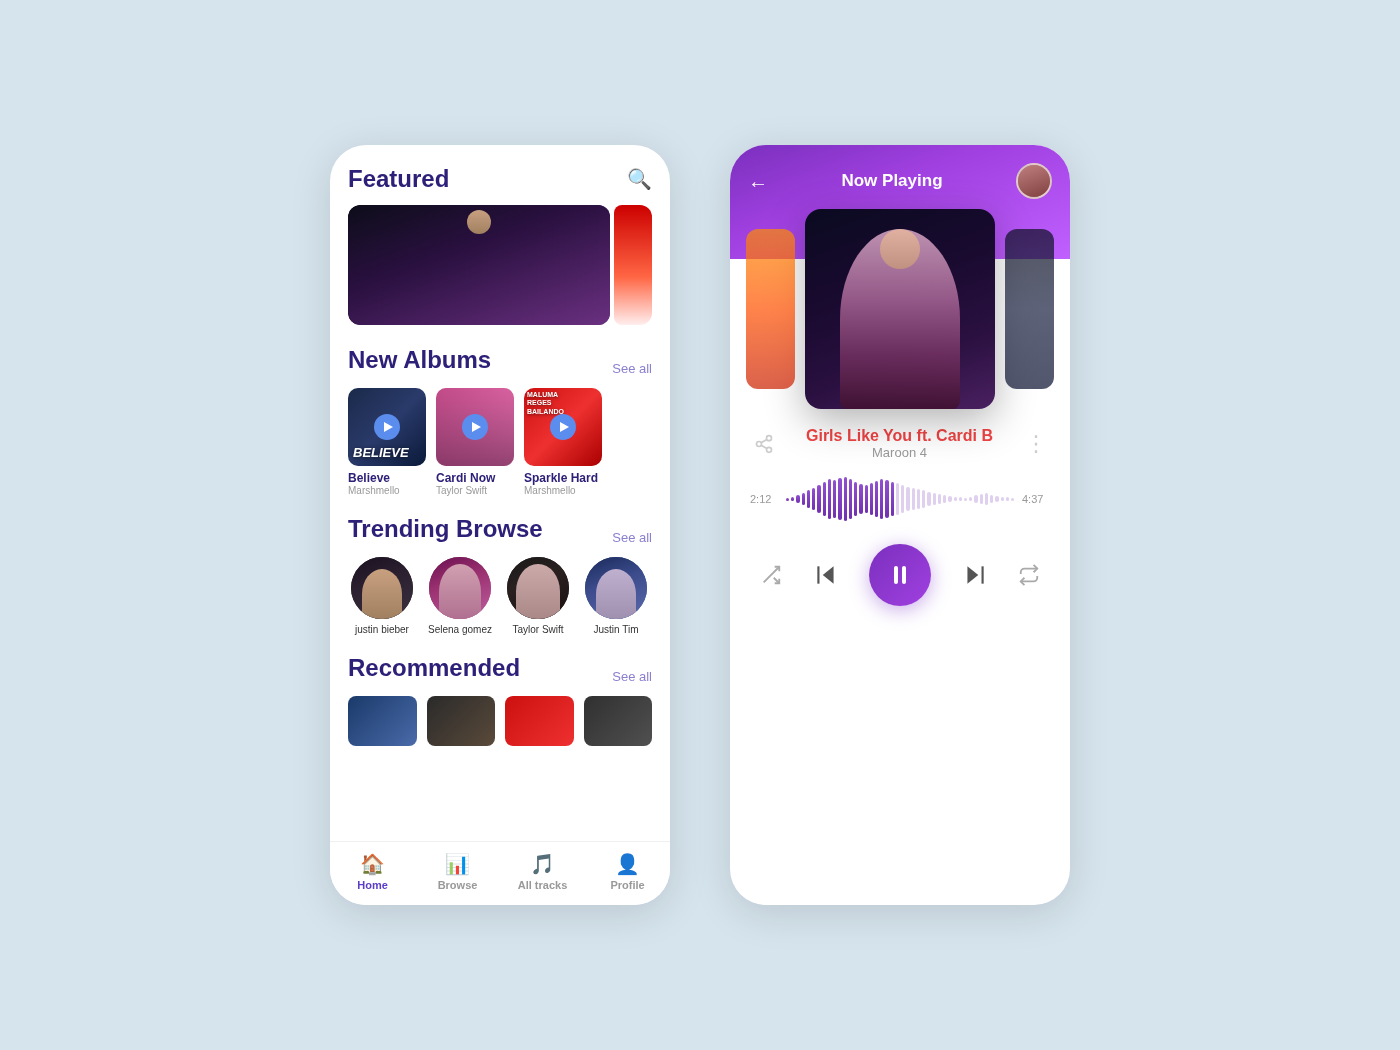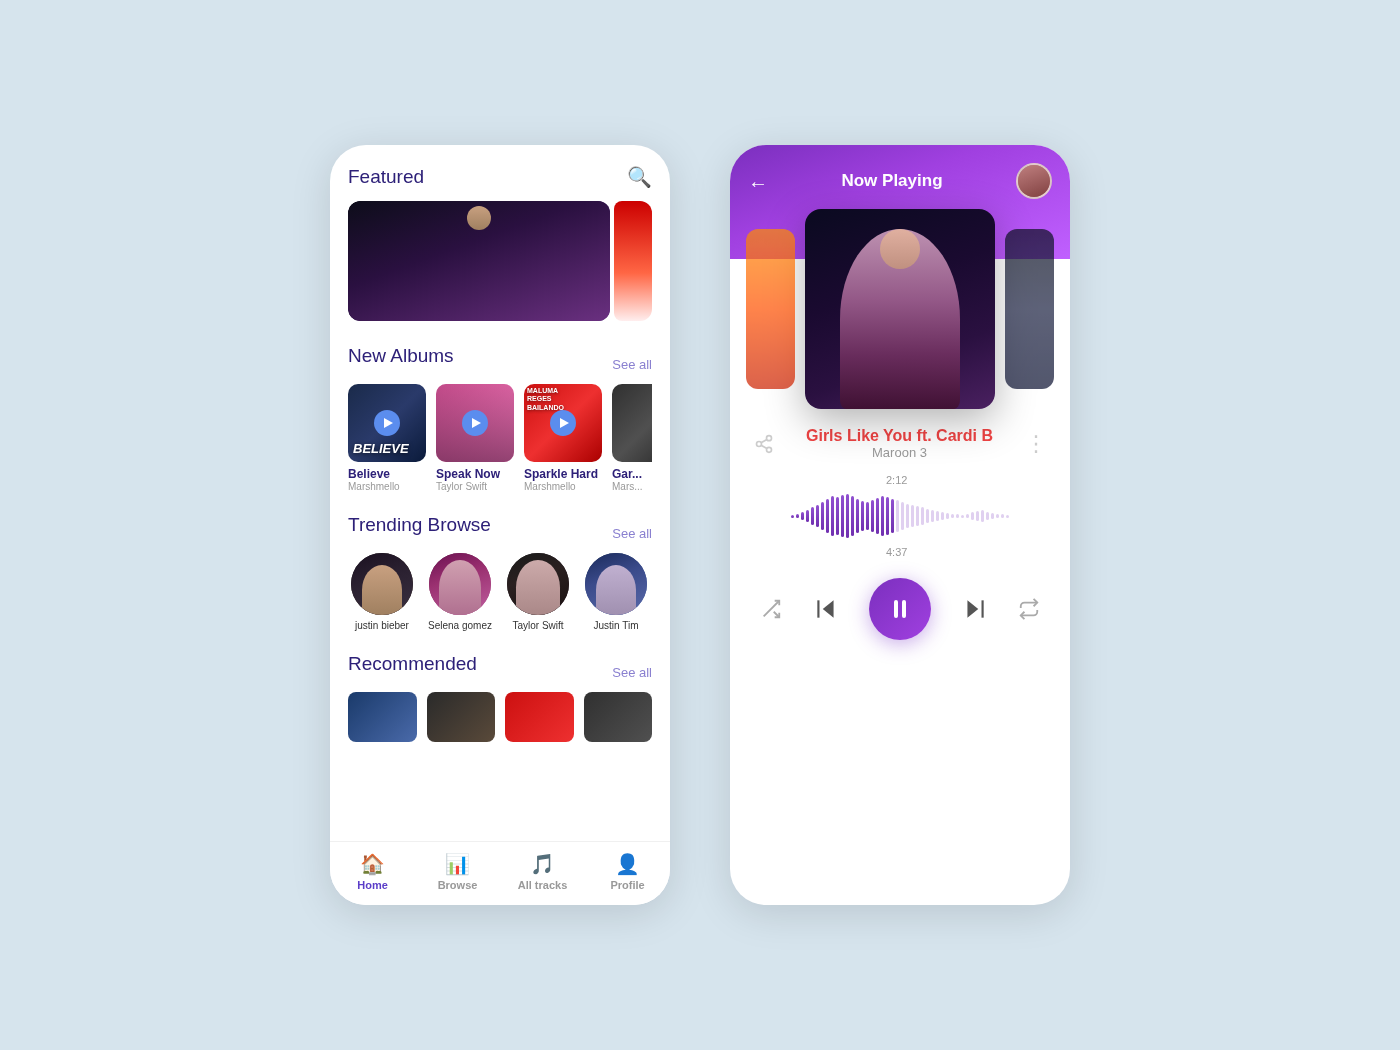--- a/index.html
+++ b/index.html
@@ -33,22 +33,22 @@
     }
 
     
     .section-header {
       display: flex;
       justify-content: space-between;
       align-items: center;
       margin-bottom: 12px;
     }
     .section-title {
-      font-size: 19px;
-      font-weight: 400;
+      font-size: 24px;
+      font-weight: 700;
       color: #2d2078;
     }
     .search-icon-btn {
       background: none;
       border: none;
       cursor: pointer;
       color: #999;
       font-size: 20px;
     }
     .featured-banner {
@@ -352,21 +352,20 @@
     .song-artist { font-size: 13px; color: #999; }
 
     
     .waveform-area {
       padding: 14px 20px 0;
     }
     .waveform-container {
       display: flex;
       align-items: center;
       gap: 8px;
-      flex-direction: column;
     }
     .time-label { font-size: 11px; color: #999; min-width: 28px; }
     .waveform {
       flex: 1;
       height: 50px;
       display: flex;
       align-items: center;
       gap: 2px;
     }
     .waveform-bar {
@@ -467,40 +466,33 @@
           </div>
           <span class="album-label">Believe</span>
           <span class="album-artist">Marshmello</span>
         </div>
 
         <div class="album-card">
           <div class="album-thumb album-bg-speaknow">
             <div style="position:absolute;bottom:0;width:100%;height:100%;background:linear-gradient(180deg,rgba(200,100,160,0.3) 0%,rgba(100,40,80,0.7) 100%);"></div>
             <div class="album-play-btn"></div>
           </div>
-          <span class="album-label">Speak Now</span>
+          <span class="album-label">Cardi Now</span>
           <span class="album-artist">Taylor Swift</span>
         </div>
 
         <div class="album-card">
           <div class="album-thumb album-bg-bailando">
             <span style="position:absolute;top:3px;left:3px;color:#fff;font-size:7px;font-weight:900;text-shadow:0 1px 3px rgba(0,0,0,0.5);line-height:1.2;">MALUMA<br>REGES<br>BAILANDO</span>
             <div class="album-play-btn"></div>
           </div>
           <span class="album-label">Sparkle Hard</span>
           <span class="album-artist">Marshmello</span>
         </div>
 
-        <div class="album-card">
-          <div class="album-thumb album-bg-gar">
-            
-          </div>
-          <span class="album-label">Gar...</span>
-          <span class="album-artist">Mars...</span>
-        </div>
 
       </div>
     </div>
 
     <div class="trending-section">
       <div class="section-header">
         <span class="section-title">Trending Browse</span>
         <button class="see-all">See all</button>
       </div>
       <div class="artists-row">
@@ -616,21 +608,21 @@
       <svg width="20" height="20" viewBox="0 0 24 24" fill="none" stroke="#ccc" stroke-width="2">
           <circle cx="18" cy="5" r="3"></circle>
           <circle cx="6" cy="12" r="3"></circle>
           <circle cx="18" cy="19" r="3"></circle>
           <line x1="8.59" y1="13.51" x2="15.42" y2="17.49"></line>
           <line x1="15.41" y1="6.51" x2="8.59" y2="10.49"></line>
         </svg>
     </button>
     <div class="song-details">
       <div class="song-title">Girls Like You ft. Cardi B</div>
-      <div class="song-artist">Maroon 3</div>
+      <div class="song-artist">Maroon 4</div>
     </div>
     <button class="ctrl-btn" style="font-size:22px;color:#ccc;letter-spacing:-1px;">⋮</button>
   </div>
 
   <div class="waveform-area">
     <div class="waveform-container">
       <span class="time-label">2:12</span>
       <div class="waveform" id="waveform-bars">
           <div class="waveform-bar" style="height: 3px; background: linear-gradient(rgb(144, 80, 208) 0%, rgb(112, 48, 176) 100%);"></div>
           <div class="waveform-bar" style="height: 4.88889px; background: linear-gradient(rgb(144, 80, 208) 0%, rgb(112, 48, 176) 100%);"></div>

